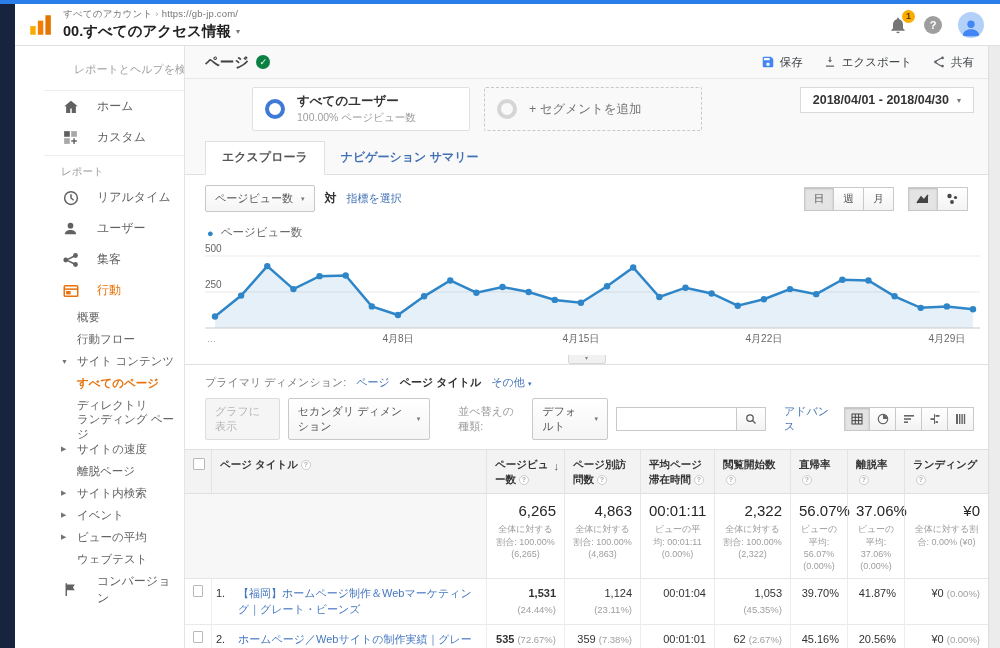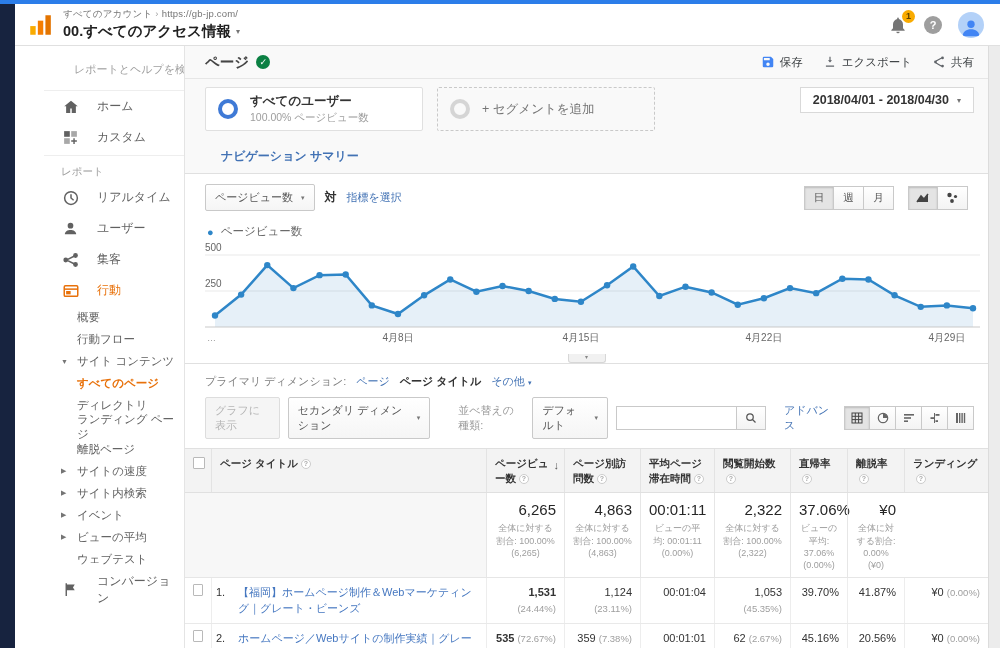--- a/index.html
+++ b/index.html
@@ -43,21 +43,21 @@
   .main-inner { flex:1; min-width:0; display:flex; flex-direction:column; }
   .scroll-gutter { width:12px; flex:none; background:#ececec; border-left:1px solid #dcdcdc; }
 
   .main-toolbar { height:33px; flex:none; background:#f9f9f9; border-bottom:1px solid #e6e6e6; display:flex; align-items:center; padding:0 14px 0 20px; }
   .page-title { font-size:14.5px; font-weight:bold; color:#444; margin-right:7px; }
   .ok-badge { width:14px; height:14px; border-radius:50%; background:#0b8043; color:#fff; font-size:9px; display:flex; align-items:center; justify-content:center; font-weight:bold; }
   .toolbar-actions { margin-left:auto; display:flex; align-items:center; gap:20px; }
   .tb-btn { display:flex; align-items:center; gap:5px; font-size:11.5px; color:#3c4043; cursor:pointer; }
 
   .segment-zone { padding:8px 14px 0 20px; display:flex; align-items:flex-start; }
-  .seg-cards { display:flex; gap:14px; }
+  .seg-cards { display:flex; gap:14px;margin-left:47px; }
   .seg-card { width:218px; height:44px; background:#fff; border:1px solid #e0e0e0; border-radius:2px; display:flex; align-items:center; padding:0 12px; gap:12px; cursor:pointer; }
   .seg-ring { width:20px; height:20px; border-radius:50%; border:4px solid #3f7ad6; flex:none; }
   .seg-name { font-size:12.5px; font-weight:bold; color:#333; }
   .seg-detail { font-size:10.5px; color:#9e9e9e; margin-top:1px; }
   .seg-add { width:218px; height:44px; border:1px dashed #c9c9c9; border-radius:2px; display:flex; align-items:center; padding:0 12px; gap:12px; color:#757575; font-size:12.5px; cursor:pointer; }
   .seg-add .seg-ring { border-color:#d5d5d5; }
   .date-box { margin-left:auto; background:#fff; border:1px solid #d9d9d9; padding:5px 12px; font-size:12.5px; font-weight:bold; color:#333; display:flex; gap:8px; align-items:center; cursor:pointer; }
   .date-box .caret { font-size:8px; color:#757575; }
 
   .tabbar { display:flex; align-items:flex-end; padding:10px 20px 0; border-bottom:1px solid #e0e0e0; }
@@ -252,26 +252,26 @@
         </div>
       <div class="side-sub">
           <span class="tri"></span>
           <span>ディレクトリ</span>
         </div>
       <div class="side-sub">
           <span class="tri"></span>
           <span>ランディング ページ</span>
         </div>
       <div class="side-sub">
+          <span class="tri">▶</span>
+          <span>サイトの速度</span>
+        </div>
+      <div class="side-sub">
           <span class="tri"></span>
           <span>離脱ページ</span>
-        </div>
-      <div class="side-sub">
-          <span class="tri">▶</span>
-          <span>サイトの速度</span>
         </div>
       <div class="side-sub">
           <span class="tri">▶</span>
           <span>サイト内検索</span>
         </div>
       <div class="side-sub">
           <span class="tri">▶</span>
           <span>イベント</span>
         </div>
       <div class="side-sub">
@@ -339,20 +339,21 @@
               <span>+ セグメントを追加</span>
             </div>
           </div>
           <div class="date-box">
             <span>2018/04/01 - 2018/04/30</span>
             <span class="caret">▾</span>
           </div>
         </div>
 
         <div class="tabbar">
+          <div class="tab active">エクスプローラ</div>
           <div class="tab link">ナビゲーション サマリー</div>
         </div>
 
         <div class="explorer-panel">
           <div class="metric-row">
             <span class="dd-btn">
               <span>ページビュー数</span>
               <span class="caret">▾</span>
             </span>
             <span class="vs">対</span>
@@ -537,20 +538,24 @@
             </div>
           <div class="sum-cell">
               <div class="sum-num">00:01:11</div>
               <div class="sum-sub">ビューの平均: 00:01:11 (0.00%)</div>
             </div>
           <div class="sum-cell">
               <div class="sum-num">2,322</div>
               <div class="sum-sub">全体に対する割合: 100.00% (2,322)</div>
             </div>
           <div class="sum-cell">
+              <div class="sum-num">56.07%</div>
+              <div class="sum-sub">ビューの平均: 56.07% (0.00%)</div>
+            </div>
+          <div class="sum-cell">
               <div class="sum-num">37.06%</div>
               <div class="sum-sub">ビューの平均: 37.06% (0.00%)</div>
             </div>
           <div class="sum-cell">
               <div class="sum-num">¥0</div>
               <div class="sum-sub">全体に対する割合: 0.00% (¥0)</div>
             </div>
         </div>
 
         <div id="table-body">

